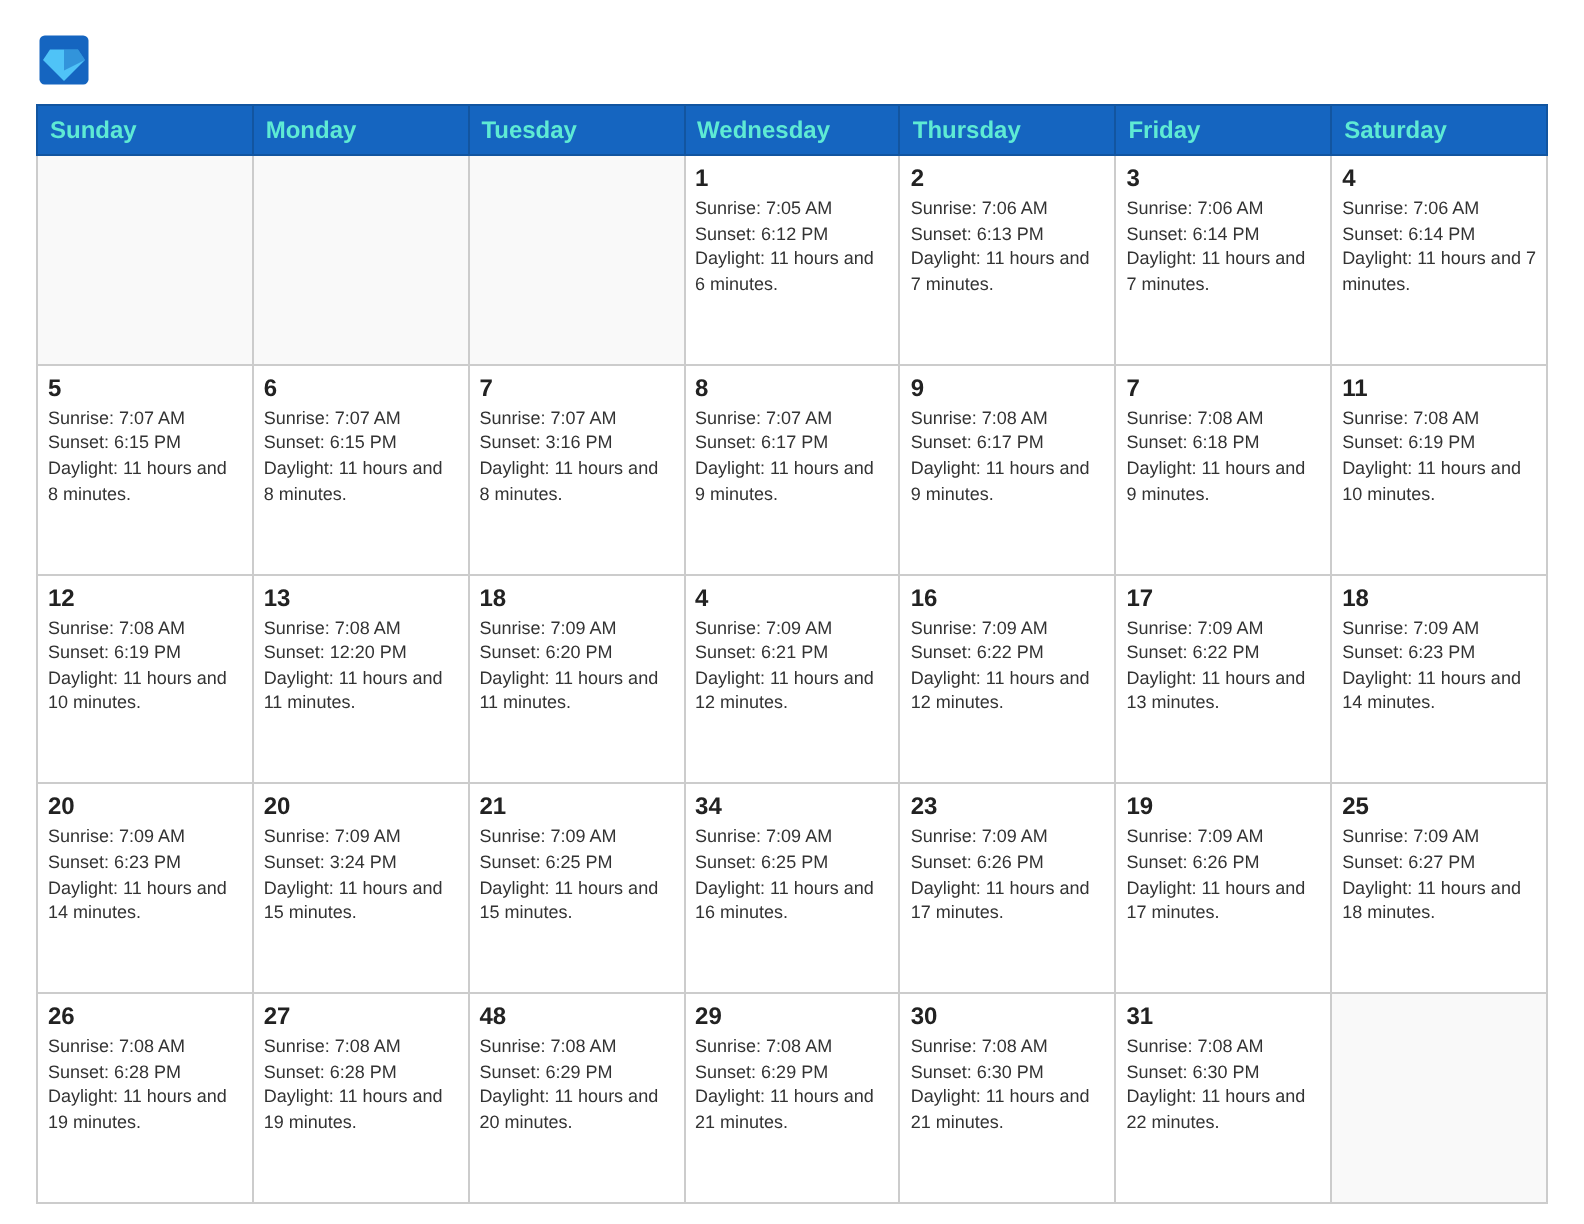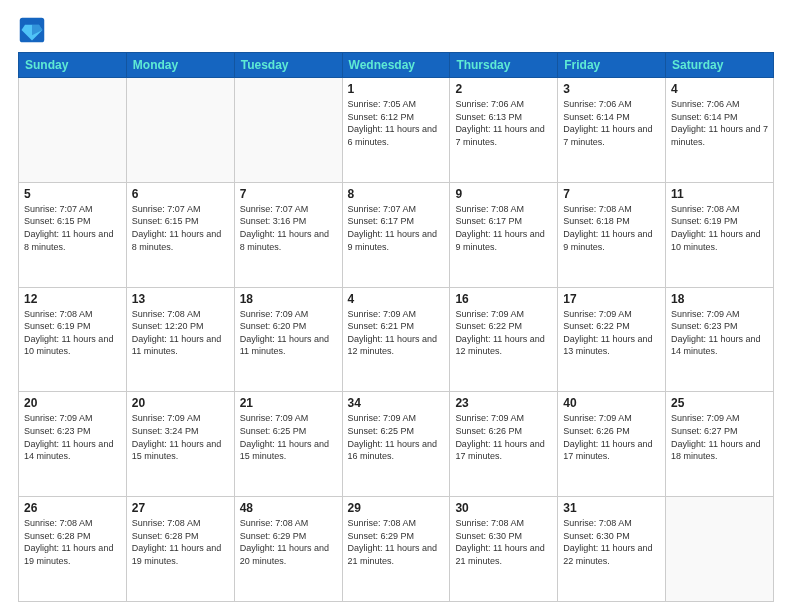--- a/index.html
+++ b/index.html
@@ -298,21 +298,21 @@
 and 16 minutes.</div>
           </td>
           <td>
             <span class="day-num">23</span>
             <div class="day-info">Sunrise: 7:09 AM
 Sunset: 6:26 PM
 Daylight: 11 hours
 and 17 minutes.</div>
           </td>
           <td>
-            <span class="day-num">40</span>
+            <span class="day-num">19</span>
             <div class="day-info">Sunrise: 7:09 AM
 Sunset: 6:26 PM
 Daylight: 11 hours
 and 17 minutes.</div>
           </td>
           <td>
             <span class="day-num">25</span>
             <div class="day-info">Sunrise: 7:09 AM
 Sunset: 6:27 PM
 Daylight: 11 hours

